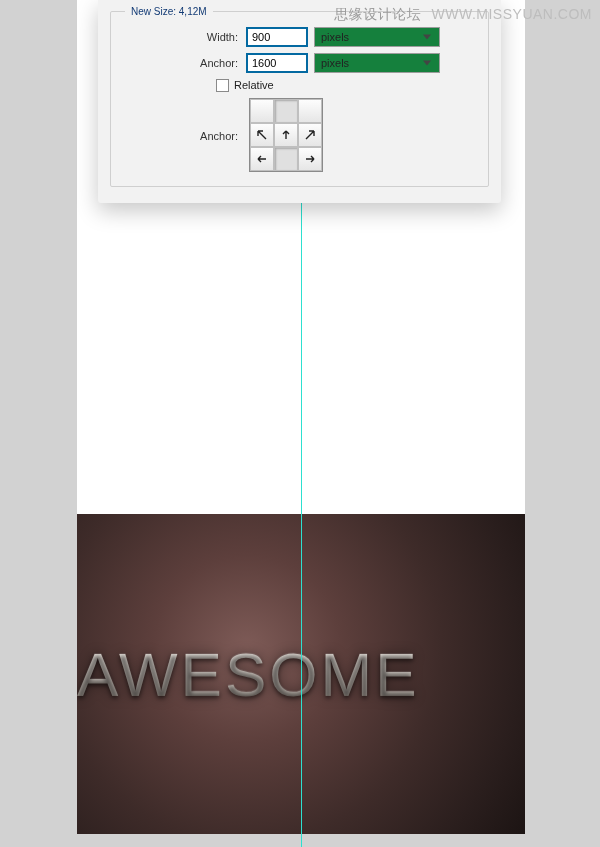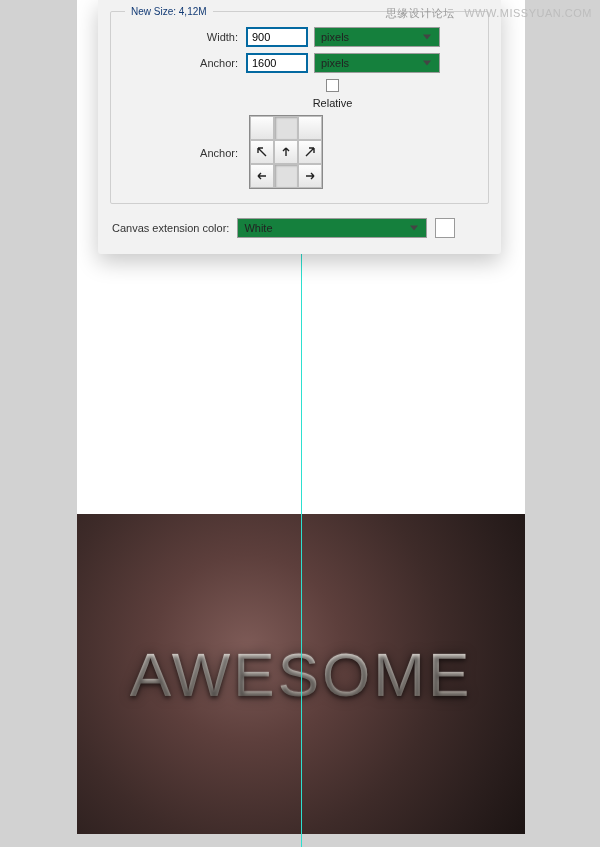--- a/index.html
+++ b/index.html
@@ -10,21 +10,21 @@
     font-size: 11px;
     color: #222;
     position: relative;
   }
 
   
   .watermark {
     position: absolute;
     top: 6px; right: 8px;
     color: #bdbdbd;
-    font-size: 11px;
+    font-size: 14px;
     letter-spacing: .5px;
     z-index: 9999;
   }
   .watermark .cn { color:#9a9a9a; margin-right:6px; font-family: "Microsoft YaHei", sans-serif; }
 
   
   .workspace {
     position: absolute;
     left: 77px; top: 0;
     width: 448px; height: 847px;
@@ -36,21 +36,20 @@
     width: 448px; height: 514px;
     background: #ffffff;
   }
   .art {
     position: absolute;
     left: 0; top: 514px;
     width: 448px; height: 320px;
     background: radial-gradient(circle at 38% 42%, #7e5b57 0%, #5d3f3c 28%, #3e2b29 58%, #2a1e1d 82%, #1c1413 100%);
     display: flex;
     align-items: center;
-    justify-content: center;
     overflow: hidden;
   }
   .art .awesome {
     font-family: "Trebuchet MS", "Segoe UI", Arial, sans-serif;
     font-size: 62px;
     font-weight: 300;
     letter-spacing: 3px;
     color: #d4cec8;
     background: linear-gradient(180deg,#f3efe9 0%, #cfc7bf 35%, #b5aca4 55%, #8f857c 100%);
     -webkit-background-clip: text;
@@ -127,25 +126,24 @@
   .select .caret {
     position: absolute;
     right: 3px; top: 0;
     width: 18px; height: 100%;
     display:flex; align-items:center; justify-content:center;
   }
   .select .caret svg { width: 8px; height: 6px; }
 
   .relative-row {
     display: flex;
-    align-items: center;
-    margin-left: 66px;
+    align-items: flex-start;
+    margin-left: 91px;
     margin-bottom: 6px;
     gap: 5px;
-    flex-direction: column;
   }
   .checkbox {
     width: 13px; height: 13px;
     border: 1px solid #8a8a8a;
     background: #fff;
     display: inline-block;
   }
 
   .anchor-row {
     display: flex;
@@ -282,25 +280,13 @@
         <div class="anchor-cell sel"></div>
         <div class="anchor-cell">
           <svg viewBox="0 0 12 12">
               <path d="M2 6 H10 M10 6 L7 3 M10 6 L7 9" stroke="#222" stroke-width="1.4" fill="none"></path>
             </svg>
         </div>
       </div>
     </div>
   </fieldset>
 
-  <div class="ext-row">
-    <label>Canvas extension color:</label>
-    <div class="select">
-      <span>White</span>
-      <span class="caret">
-        <svg viewBox="0 0 10 6">
-            <path d="M0 0 L5 6 L10 0 Z" fill="#444"></path>
-          </svg>
-      </span>
-    </div>
-    <div class="swatch" style="background: rgb(255, 255, 255);"></div>
-  </div>
 </div>
 
 </body></html>

